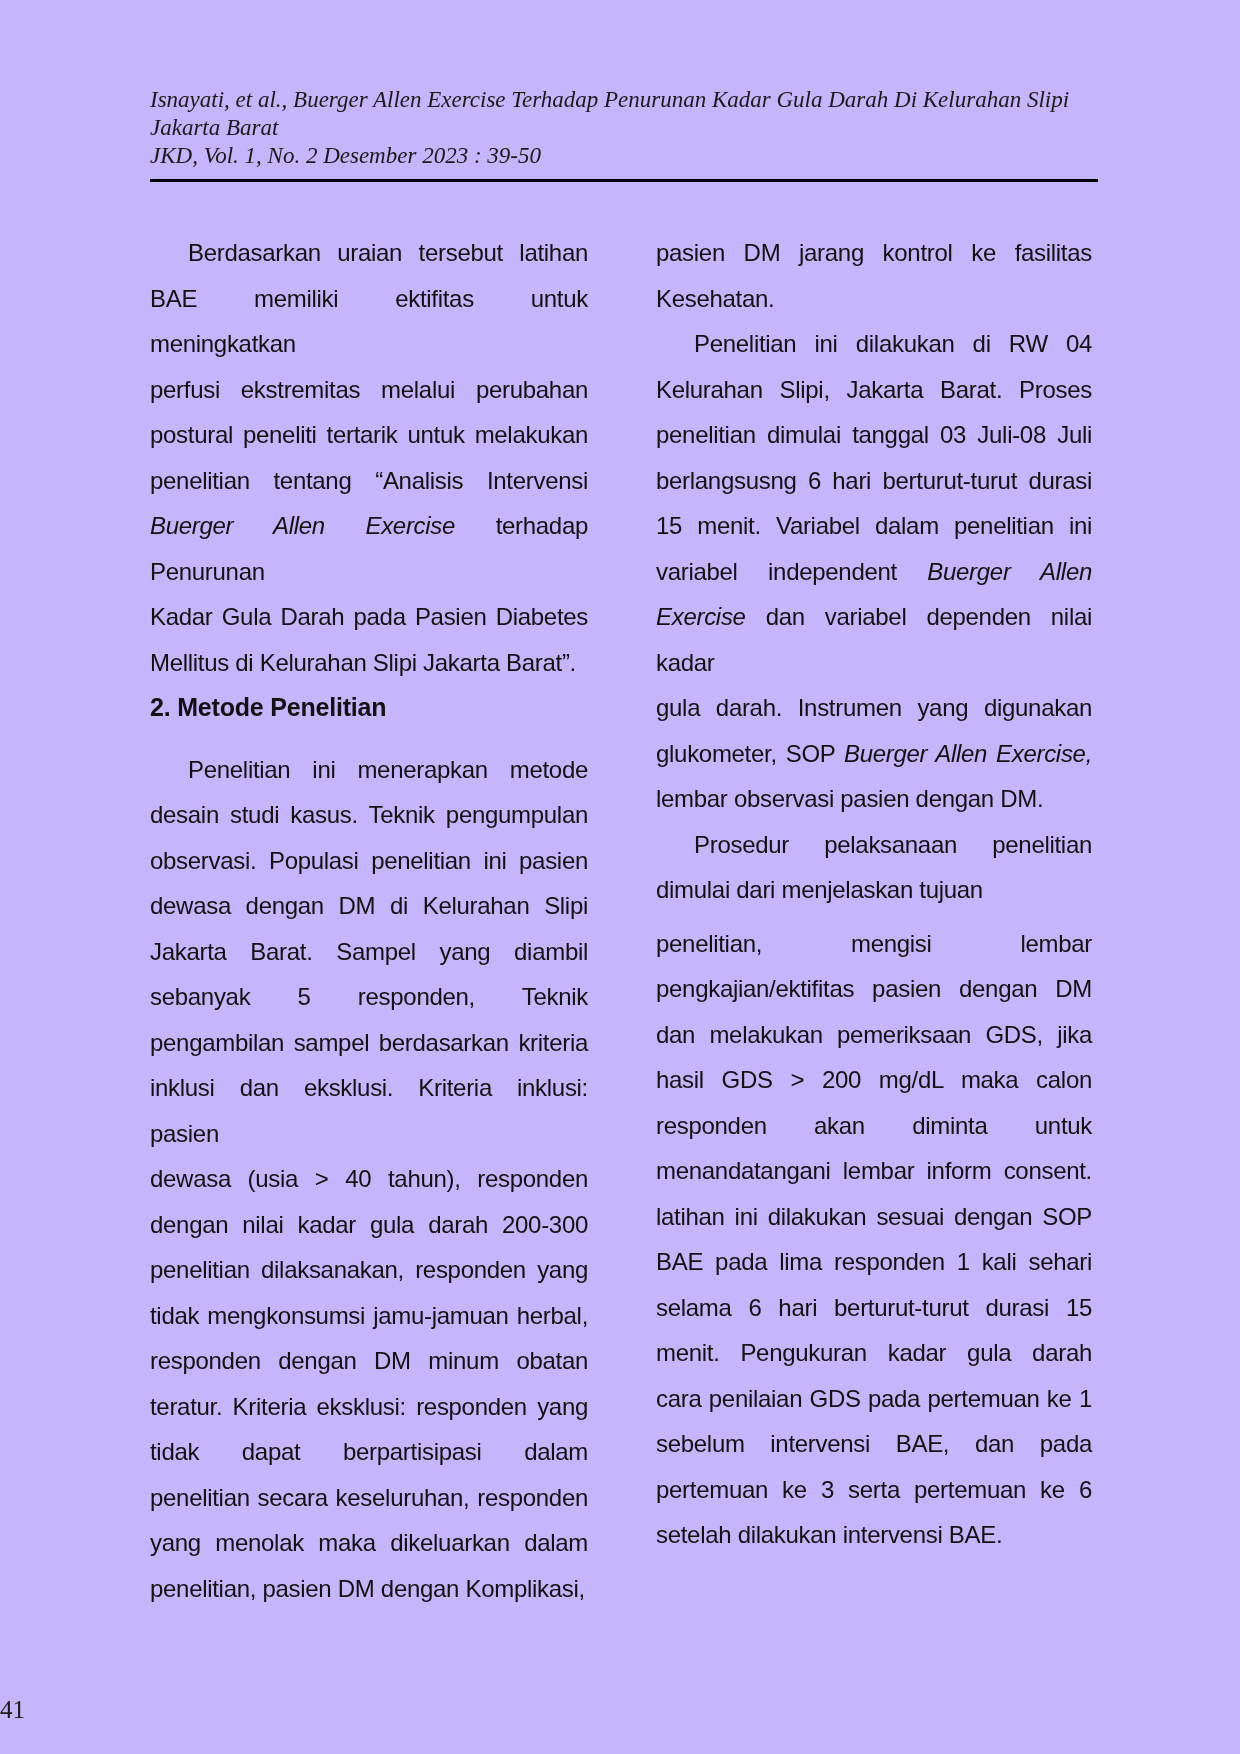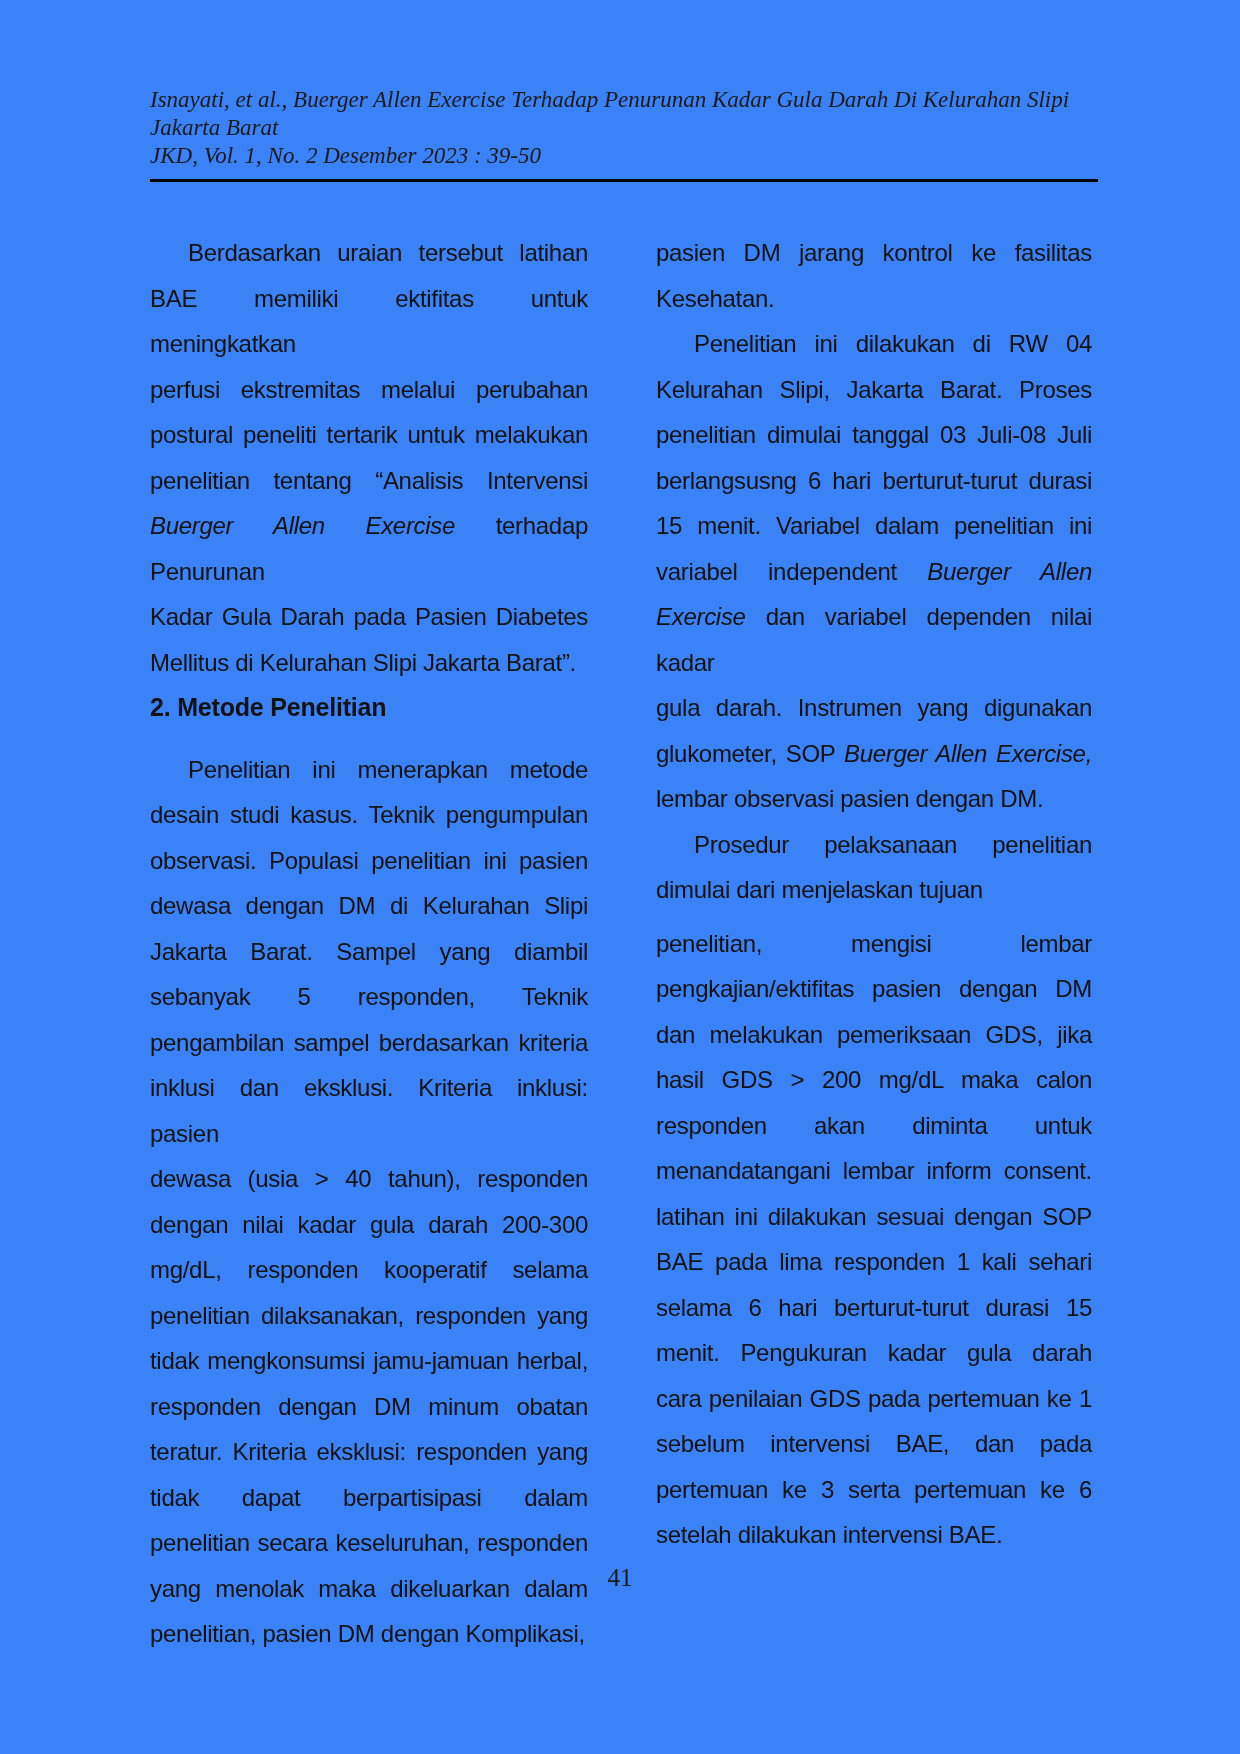--- a/index.html
+++ b/index.html
@@ -1,18 +1,18 @@
 <!DOCTYPE html>
 <html><head>
 <meta charset="utf-8">
 <style>
   html,body { margin:0; padding:0; background:#ffffff; }
   .page {
     position:relative; width:1240px; height:1754px;
-    background:#3b82f6; overflow:hidden;
+    background:#c4b5fd; overflow:hidden;
     font-family:"Liberation Sans", sans-serif; color:#121212;
   }
   .header {
     position:absolute; left:150px; top:86px; width:1000px;
     font-family:"Liberation Serif", serif; font-style:italic;
     font-size:23px; line-height:28px; color:#1a1a1a;
   }
   .header-line { white-space:nowrap; }
   .rule {
     position:absolute; left:150px; top:179px; width:948px; height:3px;
@@ -27,22 +27,21 @@
   .line { text-align:justify; text-align-last:justify; }
   .line.last { text-align-last:left; }
   .line.indent { text-indent:38px; }
   .line.heading {
     font-weight:bold; font-size:25px; letter-spacing:-0.2px;
     text-align-last:left; margin-bottom:16px;
   }
   .line.gap-after { margin-bottom:8px; }
   .i { font-style:italic; }
   .footer {
-    position:absolute; left:0; top:1564px; width:100%;
-    text-align:center;
+    position:absolute; left:0; top:1696px; width:100%;
     font-family:"Liberation Serif", serif; font-size:25px; color:#1a1a1a;
   }
 </style>
 </head>
 <body>
 
 <div class="page">
 
   <div class="header">
     <div class="header-line">Isnayati, et al., Buerger Allen Exercise Terhadap Penurunan Kadar Gula Darah Di Kelurahan Slipi</div>
@@ -65,21 +64,20 @@
       <div class="line indent"><span>Penelitian ini menerapkan metode</span></div>
       <div class="line"><span>desain studi kasus. Teknik pengumpulan</span></div>
       <div class="line"><span>observasi. Populasi penelitian ini pasien</span></div>
       <div class="line"><span>dewasa dengan DM di Kelurahan Slipi</span></div>
       <div class="line"><span>Jakarta Barat. Sampel yang diambil</span></div>
       <div class="line"><span>sebanyak 5 responden, Teknik</span></div>
       <div class="line"><span>pengambilan sampel berdasarkan kriteria</span></div>
       <div class="line"><span>inklusi dan eksklusi. Kriteria inklusi: pasien</span></div>
       <div class="line"><span>dewasa (usia &gt; 40 tahun), responden</span></div>
       <div class="line"><span>dengan nilai kadar gula darah 200-300</span></div>
-      <div class="line"><span>mg/dL, responden kooperatif selama</span></div>
       <div class="line"><span>penelitian dilaksanakan, responden yang</span></div>
       <div class="line"><span>tidak mengkonsumsi jamu-jamuan herbal,</span></div>
       <div class="line"><span>responden dengan DM minum obatan</span></div>
       <div class="line"><span>teratur. Kriteria eksklusi: responden yang</span></div>
       <div class="line"><span>tidak dapat berpartisipasi dalam</span></div>
       <div class="line"><span>penelitian secara keseluruhan, responden</span></div>
       <div class="line"><span>yang menolak maka dikeluarkan dalam</span></div>
       <div class="line last"><span>penelitian, pasien DM dengan Komplikasi,</span></div>
     </div>
 

